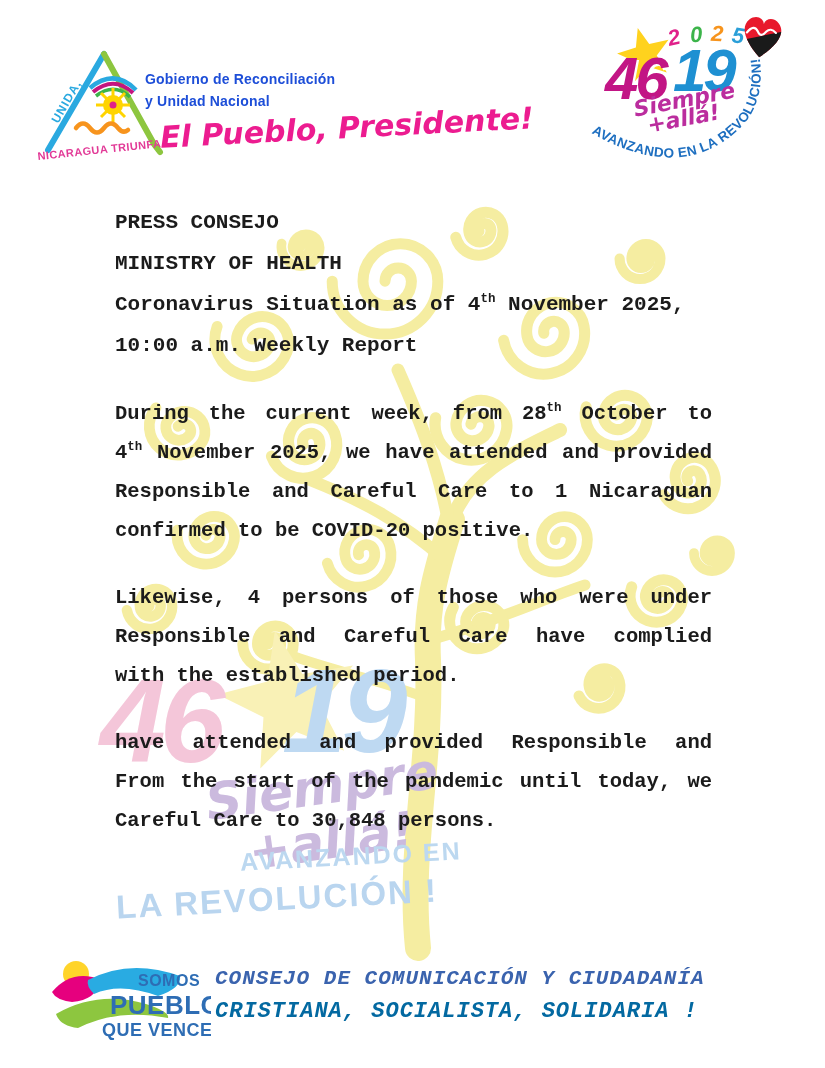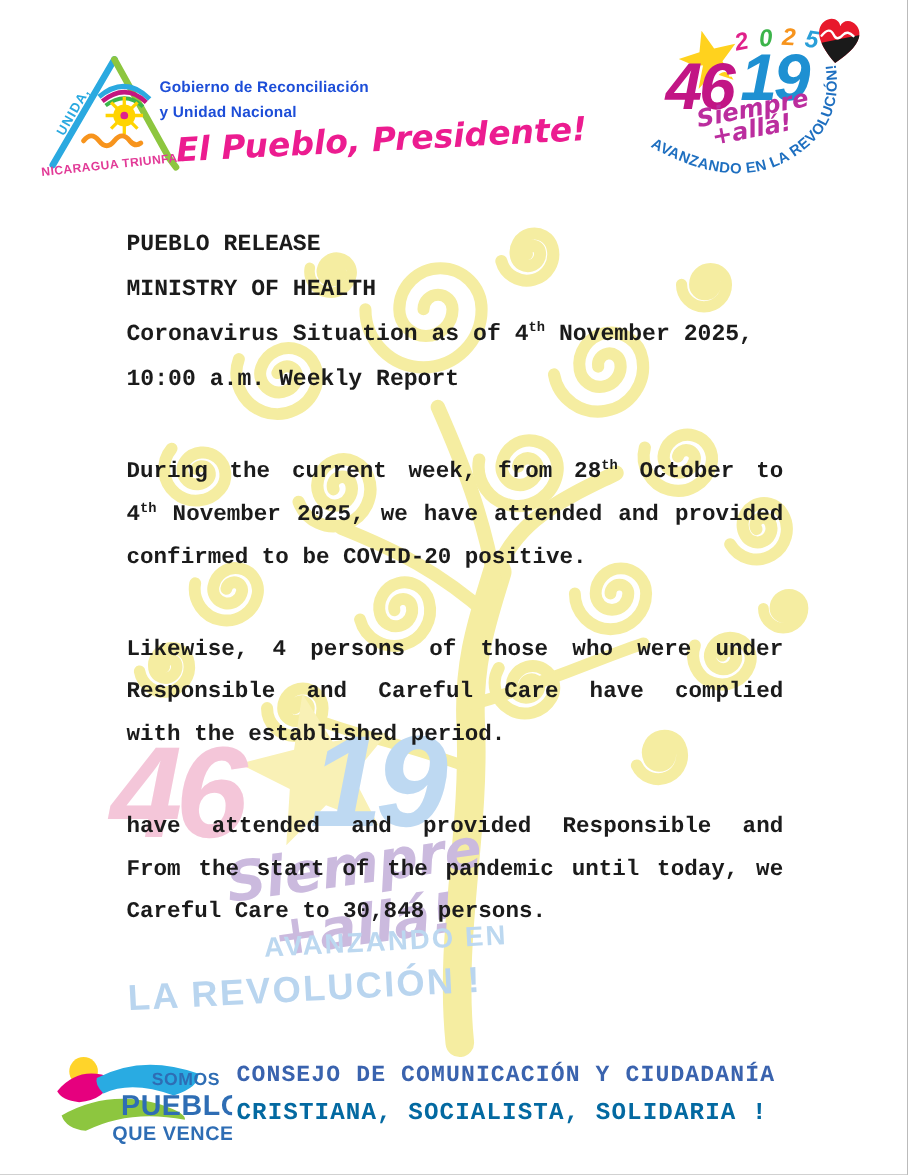--- a/index.html
+++ b/index.html
@@ -21,27 +21,27 @@
   
   .c-logo{position:absolute;left:585px;top:13px;width:235px;height:150px;z-index:2;}
   .yr{position:absolute;font:italic 900 22px "Liberation Sans",sans-serif;line-height:1;}
   .bignum{position:absolute;font:italic 900 60px "Liberation Sans",sans-serif;line-height:1;letter-spacing:-3px;
           text-shadow:2px 2px 0 #fff;}
   .c-script{position:absolute;font:italic 700 22px "DejaVu Sans",sans-serif;color:#bb2d9e;line-height:1;}
   
   .doc{position:absolute;left:115px;top:202px;width:597px;z-index:2;color:#1b1b1b;
        font-family:"Liberation Mono","DejaVu Sans Mono",monospace;font-weight:bold;}
   .tblock{font-size:21px;line-height:41px;}
-  .para{margin-top:44px;font-size:20.5px;line-height:39px;}
+  .para{margin-top:28px;font-size:20.5px;line-height:39px;}
   .jl{text-align:justify;text-align-last:justify;}
   .jl.last{text-align-last:left;}
   sup{font-size:12.5px;line-height:0;vertical-align:super;}
   
   .footer-text{position:absolute;left:215px;top:962px;z-index:2;
-       font-family:"Liberation Mono","DejaVu Sans Mono",monospace;font-weight:bold;}
+       font-family:"Liberation Mono","DejaVu Sans Mono",monospace;font-weight:bold;font-style:italic;}
   .f1{color:#3a63ae;font-size:21px;letter-spacing:1px;line-height:33px;}
   .f2{color:#0369a1;font-size:22px;letter-spacing:1px;line-height:33px;}
   svg text{font-family:"Liberation Sans","DejaVu Sans",sans-serif;}
 </style>
 </head>
 <body>
 
 <div class="page">
 
   <svg class="wm" viewBox="0 0 825 1068">
@@ -149,29 +149,30 @@
           <path id="arcp" d="M 6 120 Q 95 170 152 118 Q 184 90 173 36"></path>
         </defs>
       <text font-size="13.5" font-weight="bold" fill="#1e6fc0" letter-spacing="0.4">
         <textPath href="#arcp">AVANZANDO EN LA REVOLUCIÓN!</textPath>
       </text>
     </svg>
   </div>
 
   <div class="doc">
     <div class="tblock">
-      <div>PUEBLO RELEASE</div>
+      <div>PRESS CONSEJO</div>
       <div>MINISTRY OF HEALTH</div>
       <div><span>Coronavirus Situation as of 4</span><sup>th</sup><span> November 2025,</span></div>
       <div>10:00 a.m. Weekly Report</div>
     </div>
 
     <div class="para">
       <div class="jl"><span>During the current week, from 28</span><sup>th</sup><span> October to</span></div>
       <div class="jl"><span>4</span><sup>th</sup><span> November 2025, we have attended and provided</span></div>
+      <div class="jl">Responsible and Careful Care to 1 Nicaraguan</div>
       <div class="jl last">confirmed to be COVID-20 positive.</div>
     </div>
 
     <div class="para">
       <div class="jl">Likewise, 4 persons of those who were under</div>
       <div class="jl">Responsible and Careful Care have complied</div>
       <div class="jl last">with the established period.</div>
     </div>
 
     <div class="para">

